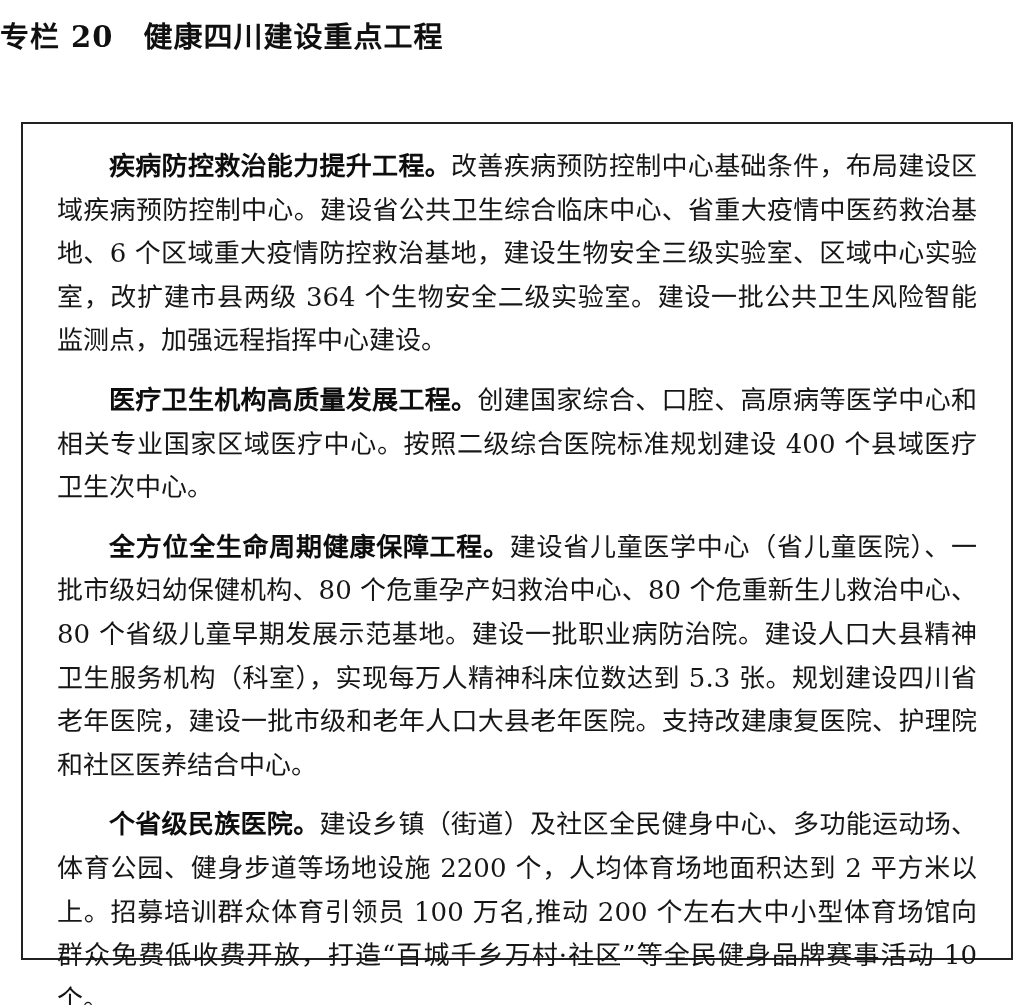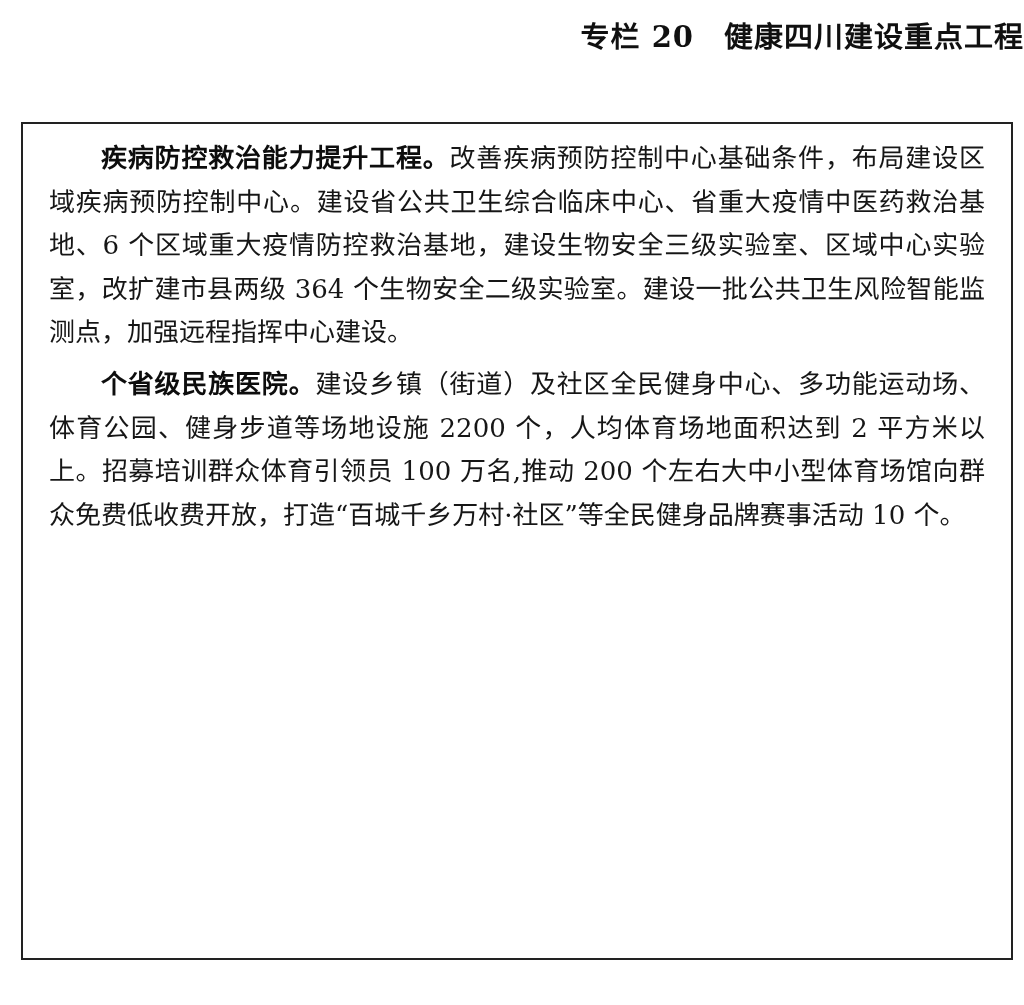--- a/index.html
+++ b/index.html
@@ -15,39 +15,39 @@
     color: #141414;
     font-family: "DejaVu Serif", "Liberation Serif", serif;
     overflow: hidden;
   }
   .title {
     position: absolute;
     top: 13px;
     left: 0;
     width: 100%;
     margin: 0;
-    text-align: right;
+    text-align: left;
     font-size: 29px;
     font-weight: 700;
     letter-spacing: 1px;
     color: #101010;
   }
   .content-box {
     position: absolute;
     left: 21px;
     top: 122px;
     width: 992px;
     height: 838px;
     box-sizing: border-box;
     border: 2px solid #222222;
     padding: 5px 18px 0 18px;
     background: #ffffff;
   }
   .para {
-    margin: 8px;
+    margin: 16px;
     font-size: 26px;
     line-height: 43.6px;
     text-align: justify;
     text-indent: 2em;
     color: #161616;
     word-break: break-all;
   }
   .para .lead {
     font-weight: 700;
     color: #0d0d0d;
@@ -57,19 +57,21 @@
 <body>
 
 <div class="page">
 
   <h1 class="title">专栏 20　健康四川建设重点工程</h1>
 
   <div class="content-box">
 
     <p class="para"><strong class="lead">疾病防控救治能力提升工程。</strong><span>改善疾病预防控制中心基础条件，布局建设区域疾病预防控制中心。建设省公共卫生综合临床中心、省重大疫情中医药救治基地、6 个区域重大疫情防控救治基地，建设生物安全三级实验室、区域中心实验室，改扩建市县两级 364 个生物安全二级实验室。建设一批公共卫生风险智能监测点，加强远程指挥中心建设。</span></p>
 
+    <p class="para"><strong class="lead">医疗卫生机构高质量发展工程。</strong><span>创建国家综合、口腔、高原病等医学中心和相关专业国家区域医疗中心。按照二级综合医院标准规划建设 400 个县域医疗卫生次中心。</span></p>
 
+    <p class="para"><strong class="lead">全方位全生命周期健康保障工程。</strong><span>建设省儿童医学中心（省儿童医院）、一批市级妇幼保健机构、80 个危重孕产妇救治中心、80 个危重新生儿救治中心、80 个省级儿童早期发展示范基地。建设一批职业病防治院。建设人口大县精神卫生服务机构（科室），实现每万人精神科床位数达到 5.3 张。规划建设四川省老年医院，建设一批市级和老年人口大县老年医院。支持改建康复医院、护理院和社区医养结合中心。</span></p>
 
 
     <p class="para"><strong class="lead">个省级民族医院。</strong><span>建设乡镇（街道）及社区全民健身中心、多功能运动场、体育公园、健身步道等场地设施 2200 个，人均体育场地面积达到 2 平方米以上。招募培训群众体育引领员 100 万名,推动 200 个左右大中小型体育场馆向群众免费低收费开放，打造“百城千乡万村·社区”等全民健身品牌赛事活动 10 个。</span></p>
 
   </div>
 </div>
 
 </body></html>

